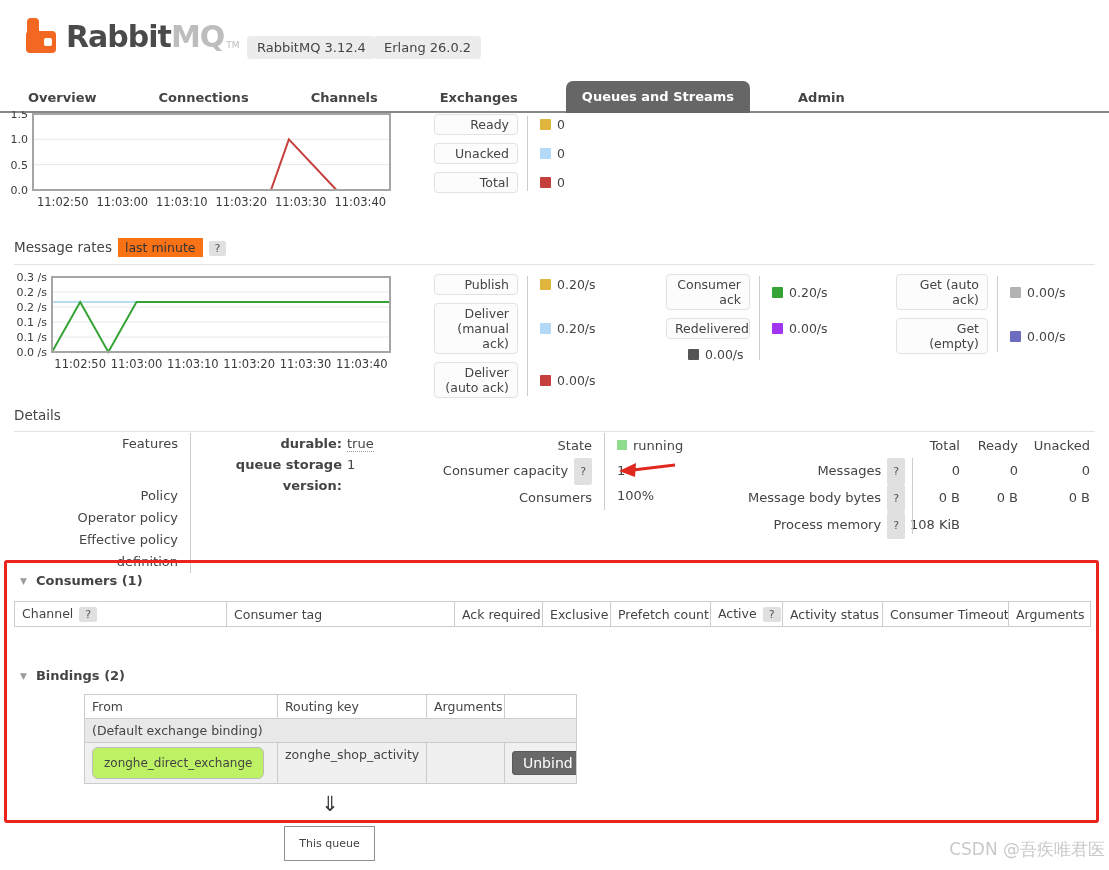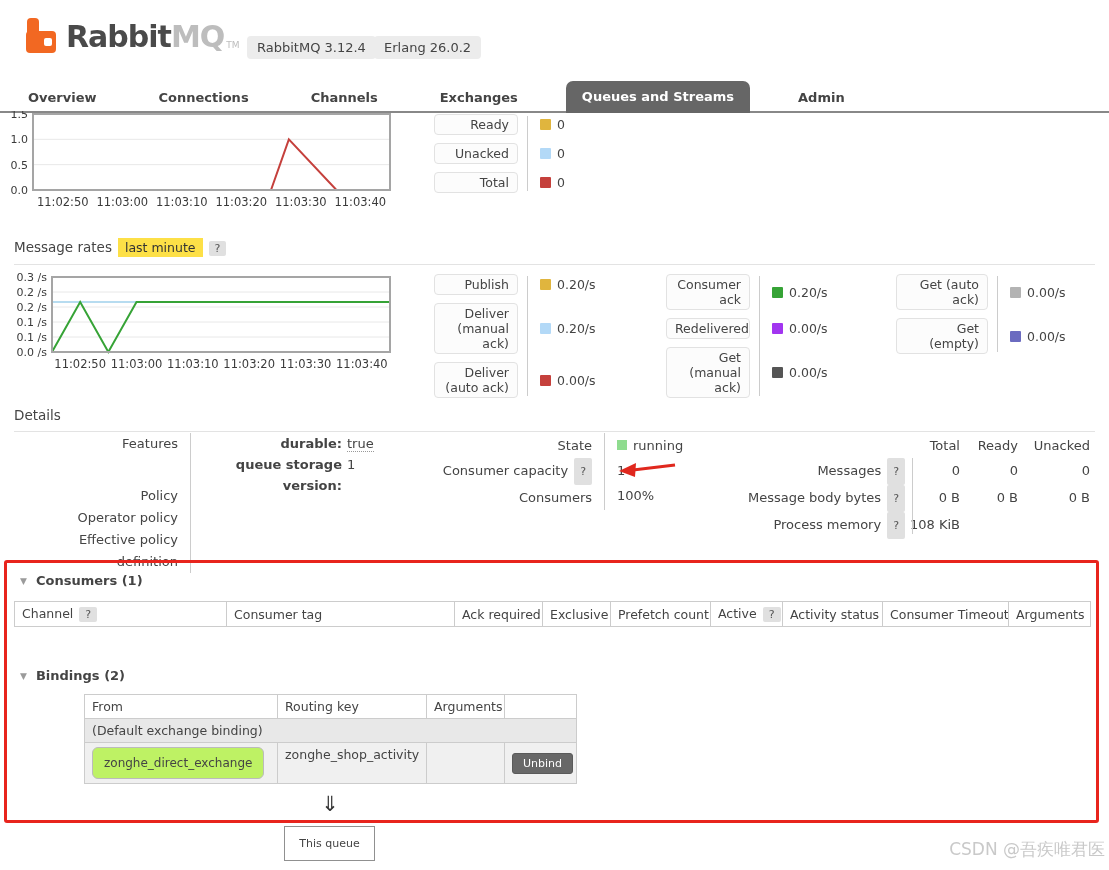--- a/index.html
+++ b/index.html
@@ -42,21 +42,21 @@
   #rates-g1 { left:434px; top:274px; }
   #rates-g1 .vline { left:93px; }
   #rates-g2 { left:666px; top:274px; }
   #rates-g2 .vline { left:93px; }
   #rates-g3 { left:896px; top:274px; grid-template-columns:92px 72px;}
   #rates-g3 .vline { left:101px; }
   
   .h2row { position:absolute; left:14px; width:1081px; border-bottom:1px solid #e3e3e3; padding-bottom:8px; font-size:13.5px; color:#444;}
   #rates-heading { top:239px; }
   #details-heading { top:407px; }
-  .mode-badge { background:#fde047; color:#333; padding:2px 7px; margin-left:6px; font-size:12.5px;text-align:right; }
+  .mode-badge { background:#f97316; color:#333; padding:2px 7px; margin-left:6px; font-size:12.5px;text-align:right; }
   .help { background:#e0e0e0; color:#555; padding:1px 6px; margin-left:6px; font-size:11px; border-radius:2px; cursor:pointer; display:inline-block;}
   
   .det-block { position:absolute; display:flex; font-size:13px; }
   .det-labels { text-align:right; color:#444; }
   .det-content { border-left:1px solid #ccc; margin-left:12px; padding-left:14px; }
   #det-left { left:14px; top:433px; }
   #det-left .det-labels { width:164px; }
   #det-left .det-content { min-height:122px; }
   .feat-grid { display:grid; grid-template-columns:142px auto; line-height:21px; }
   .feat-key { text-align:right; font-weight:bold; padding-right:5px; }
@@ -87,21 +87,21 @@
   #consumers-table td.c, #consumers-table th.c { text-align:center; }
   .chan { font-weight:bold; color:#222; }
   .ctag { color:#888; }
   .dot { font-size:9px; }
   #bindings-table { position:absolute; left:84px; top:694px; width:492px; }
   .def-row td { background:#e8e8e8; }
   .res-box { display:inline-block; background:#bef264; border:1px solid #bbb; border-radius:6px;
     padding:8px 11px; font-size:12px; color:#444; cursor:pointer;}
   td.topv { vertical-align:top; }
   .unbind-btn { background:#686868; color:#fff; border:1px solid #5a5a5a; border-radius:3px;
-    font-size:11px; padding:3px 10px; cursor:pointer; font-family:inherit;}
+    font-size:14px; padding:3px 10px; cursor:pointer; font-family:inherit;}
   
   #down-arrow { position:absolute; left:321px; top:792px; font-size:21px; color:#333; }
   #this-queue { position:absolute; left:284px; top:826px; width:91px; height:35px; background:#fff;
     border:1px solid #909090; text-align:center; line-height:33px; font-size:11px; color:#444; z-index:7;}
   #watermark { position:absolute; left:820px; top:838px; width:285px; text-align:right;
     font-size:17px; color:#c9c9c9; }
 </style>
 </head>
 <body>
 
@@ -196,21 +196,20 @@
     <span class="legend-box">Deliver (auto ack)</span>
     <span class="legend-val"><span class="sq" style="background: rgb(197, 64, 60);"></span><span>0.00/s</span></span>
   </div>
 
   <div class="legend" id="rates-g2">
     <div class="vline"></div>
     <span class="legend-box">Consumer ack</span>
     <span class="legend-val"><span class="sq" style="background: rgb(54, 163, 54);"></span><span>0.20/s</span></span>
     <span class="legend-box">Redelivered</span>
     <span class="legend-val"><span class="sq" style="background: rgb(162, 53, 240);"></span><span>0.00/s</span></span>
-    <span class="legend-box">Get (manual ack)</span>
     <span class="legend-val"><span class="sq" style="background: rgb(85, 85, 85);"></span><span>0.00/s</span></span>
   </div>
 
   <div class="legend" id="rates-g3">
     <div class="vline"></div>
     <span class="legend-box">Get (auto ack)</span>
     <span class="legend-val"><span class="sq" style="background: rgb(179, 179, 179);"></span><span>0.00/s</span></span>
     <span class="legend-box">Get (empty)</span>
     <span class="legend-val"><span class="sq" style="background: rgb(107, 107, 192);"></span><span>0.00/s</span></span>
   </div>

